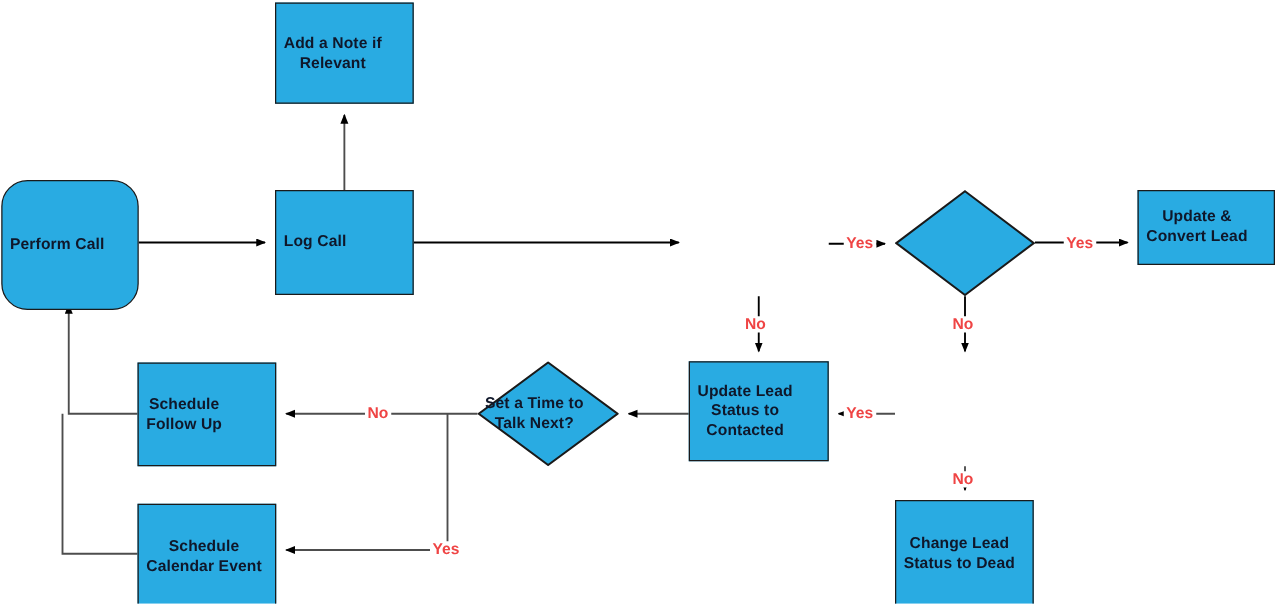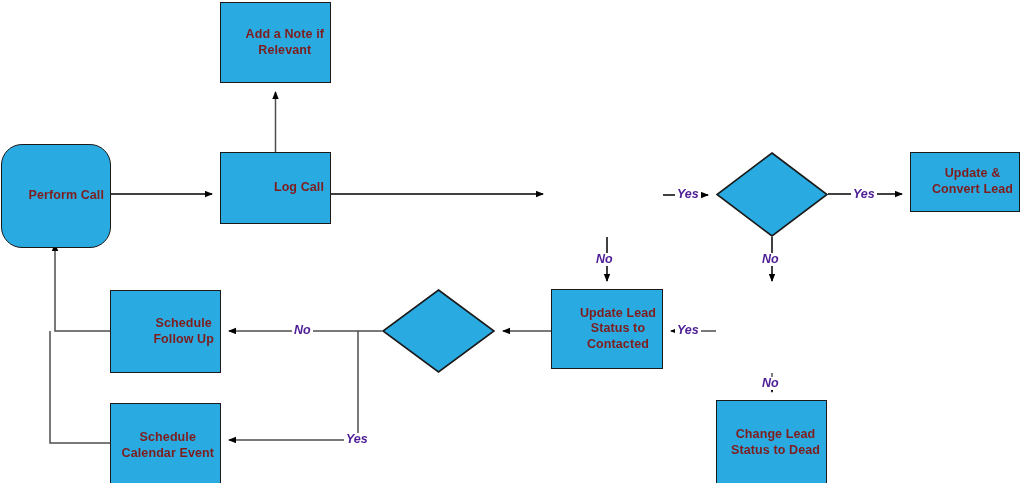--- a/index.html
+++ b/index.html
@@ -22,23 +22,23 @@
     left: 0;
     top: 0;
     width: 1020px;
     height: 483px;
   }
   .node {
     position: absolute;
     box-sizing: border-box;
     display: flex;
     align-items: center;
-    justify-content: flex-end;
+    justify-content: flex-start;
     text-align: center;
-    color: #7f1d1d;
+    color: #0f172a;
     font-weight: bold;
     font-size: 12.5px;
     line-height: 1.25;
     letter-spacing: 0.1px;
     z-index: 3;
   }
   .node.process {
     background: #29abe2;
     border: 1.6px solid #1a1a1a;
   }
@@ -59,30 +59,29 @@
     z-index: 1;
   }
   .node-label {
     display: block;
     padding: 0 6px;
     white-space: pre-line;
     pointer-events: none;
   }
   .edge-label {
     position: absolute;
-    color: #4c1d95;
+    color: #ef4444;
     font-weight: bold;
     font-size: 12.5px;
     font-family: "Liberation Sans", sans-serif;
     background: #ffffff;
     padding: 0 2px;
     line-height: 1;
     z-index: 4;
     white-space: nowrap;
-    font-style: italic;
   }
 </style>
 </head>
 <body>
 
 <div id="flowchart-canvas">
 
   <svg id="edge-layer" viewBox="0 0 1020 483" width="1020" height="483" xmlns="http://www.w3.org/2000/svg">
     <defs>
       <marker id="arrow-dark" markerWidth="8" markerHeight="8" refX="7" refY="3.2" orient="auto" markerUnits="userSpaceOnUse">
@@ -149,21 +148,21 @@
 
   <div class="node process" style="left:1px; top:144px; width:110px; height:104px;border-radius:21px;">
     <span class="node-label">Perform Call</span>
   </div>
 
   <div class="node process" style="left:220px; top:2px; width:111px; height:81px;">
     <span class="node-label">Add a Note if
 Relevant</span>
   </div>
 
-  <div class="node process" style="left:220px; top:152px; width:111px; height:72px;">
+  <div class="node process" style="left:220px; top:152px; width:111px; height:84px;">
     <span class="node-label">Log Call</span>
   </div>
 
 
   <div class="node decision" style="left:716px; top:152px; width:112px; height:85px;">
     <svg class="diamond-shape" viewBox="0 0 112 85" preserveAspectRatio="none">
       <polygon points="56,1 111,42.5 56,84 1,42.5" fill="#29abe2" stroke="#1a1a1a" stroke-width="1.6"></polygon>
     </svg>
   </div>
 
@@ -176,20 +175,22 @@
     <span class="node-label">Update Lead
 Status to
 Contacted</span>
   </div>
 
 
   <div class="node decision" style="left:382px; top:289px; width:113px; height:84px;">
     <svg class="diamond-shape" viewBox="0 0 113 84" preserveAspectRatio="none">
       <polygon points="56.5,1 112,42 56.5,83 1,42" fill="#29abe2" stroke="#1a1a1a" stroke-width="1.6"></polygon>
     </svg>
+    <span class="node-label">Set a Time to
+Talk Next?</span>
   </div>
 
   <div class="node process" style="left:110px; top:290px; width:111px; height:83px;">
     <span class="node-label">Schedule
 Follow Up</span>
   </div>
 
   <div class="node process" style="left:110px; top:403px; width:111px; height:85px;">
     <span class="node-label">Schedule
 Calendar Event</span>

